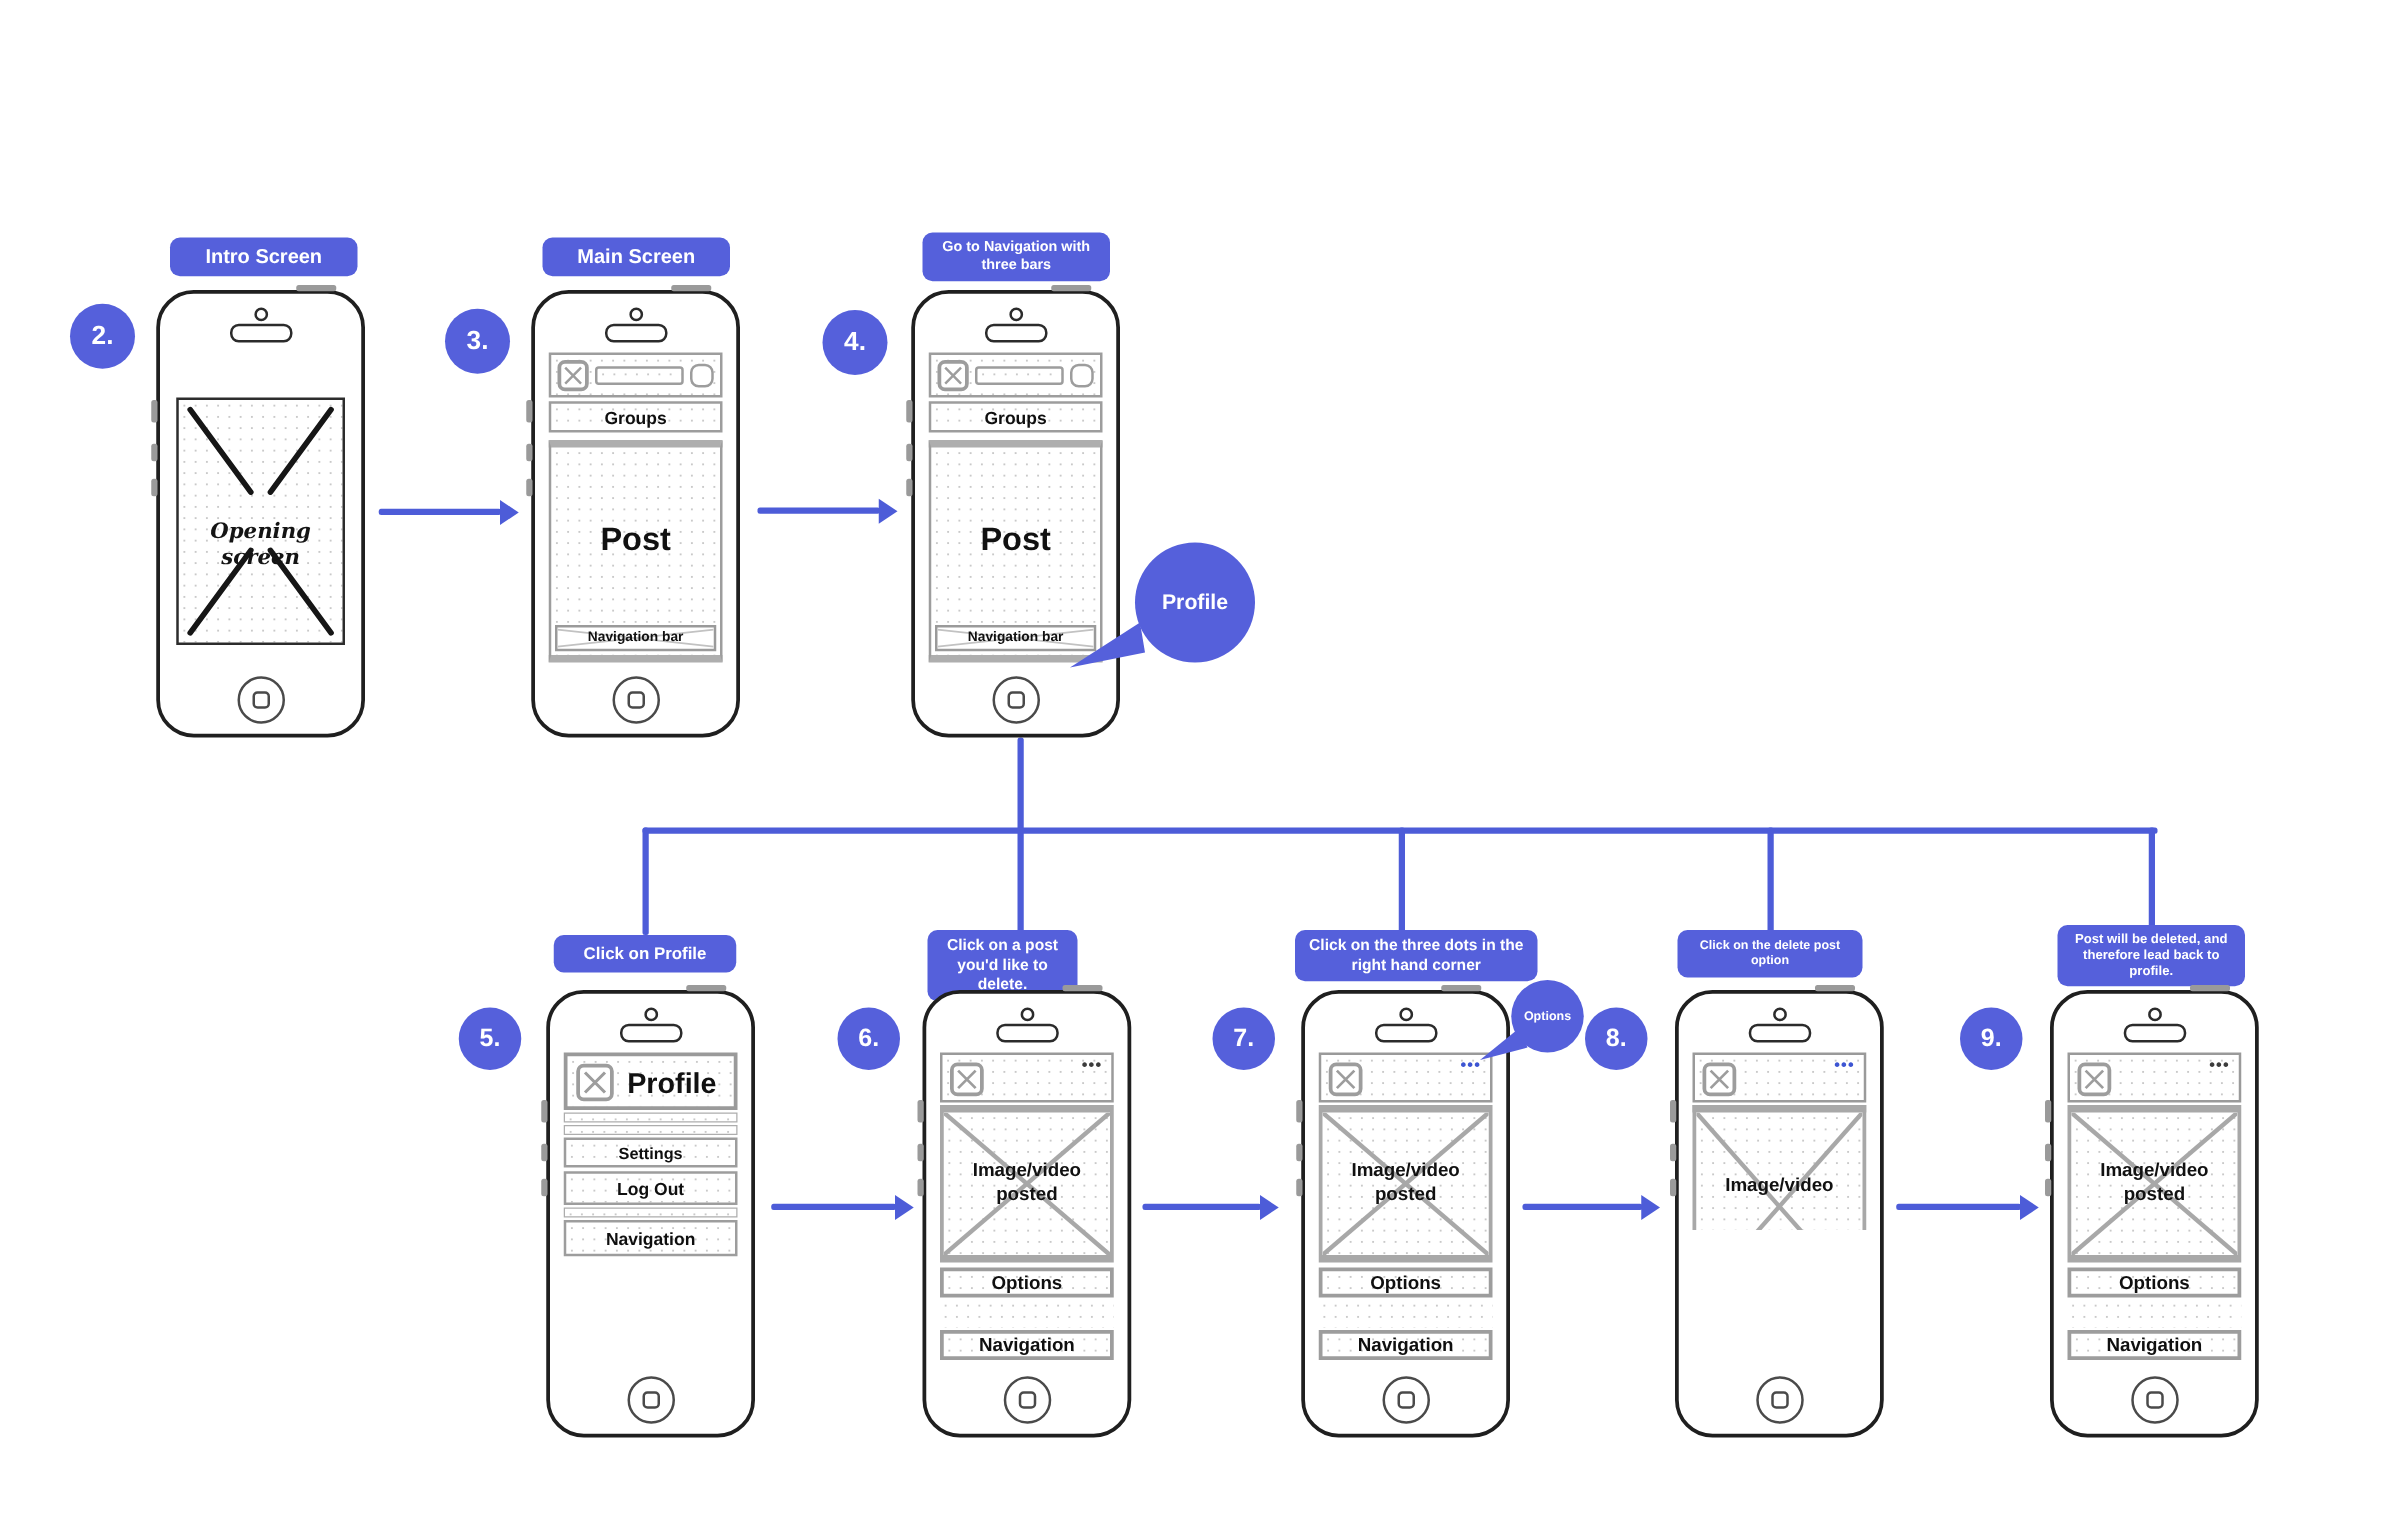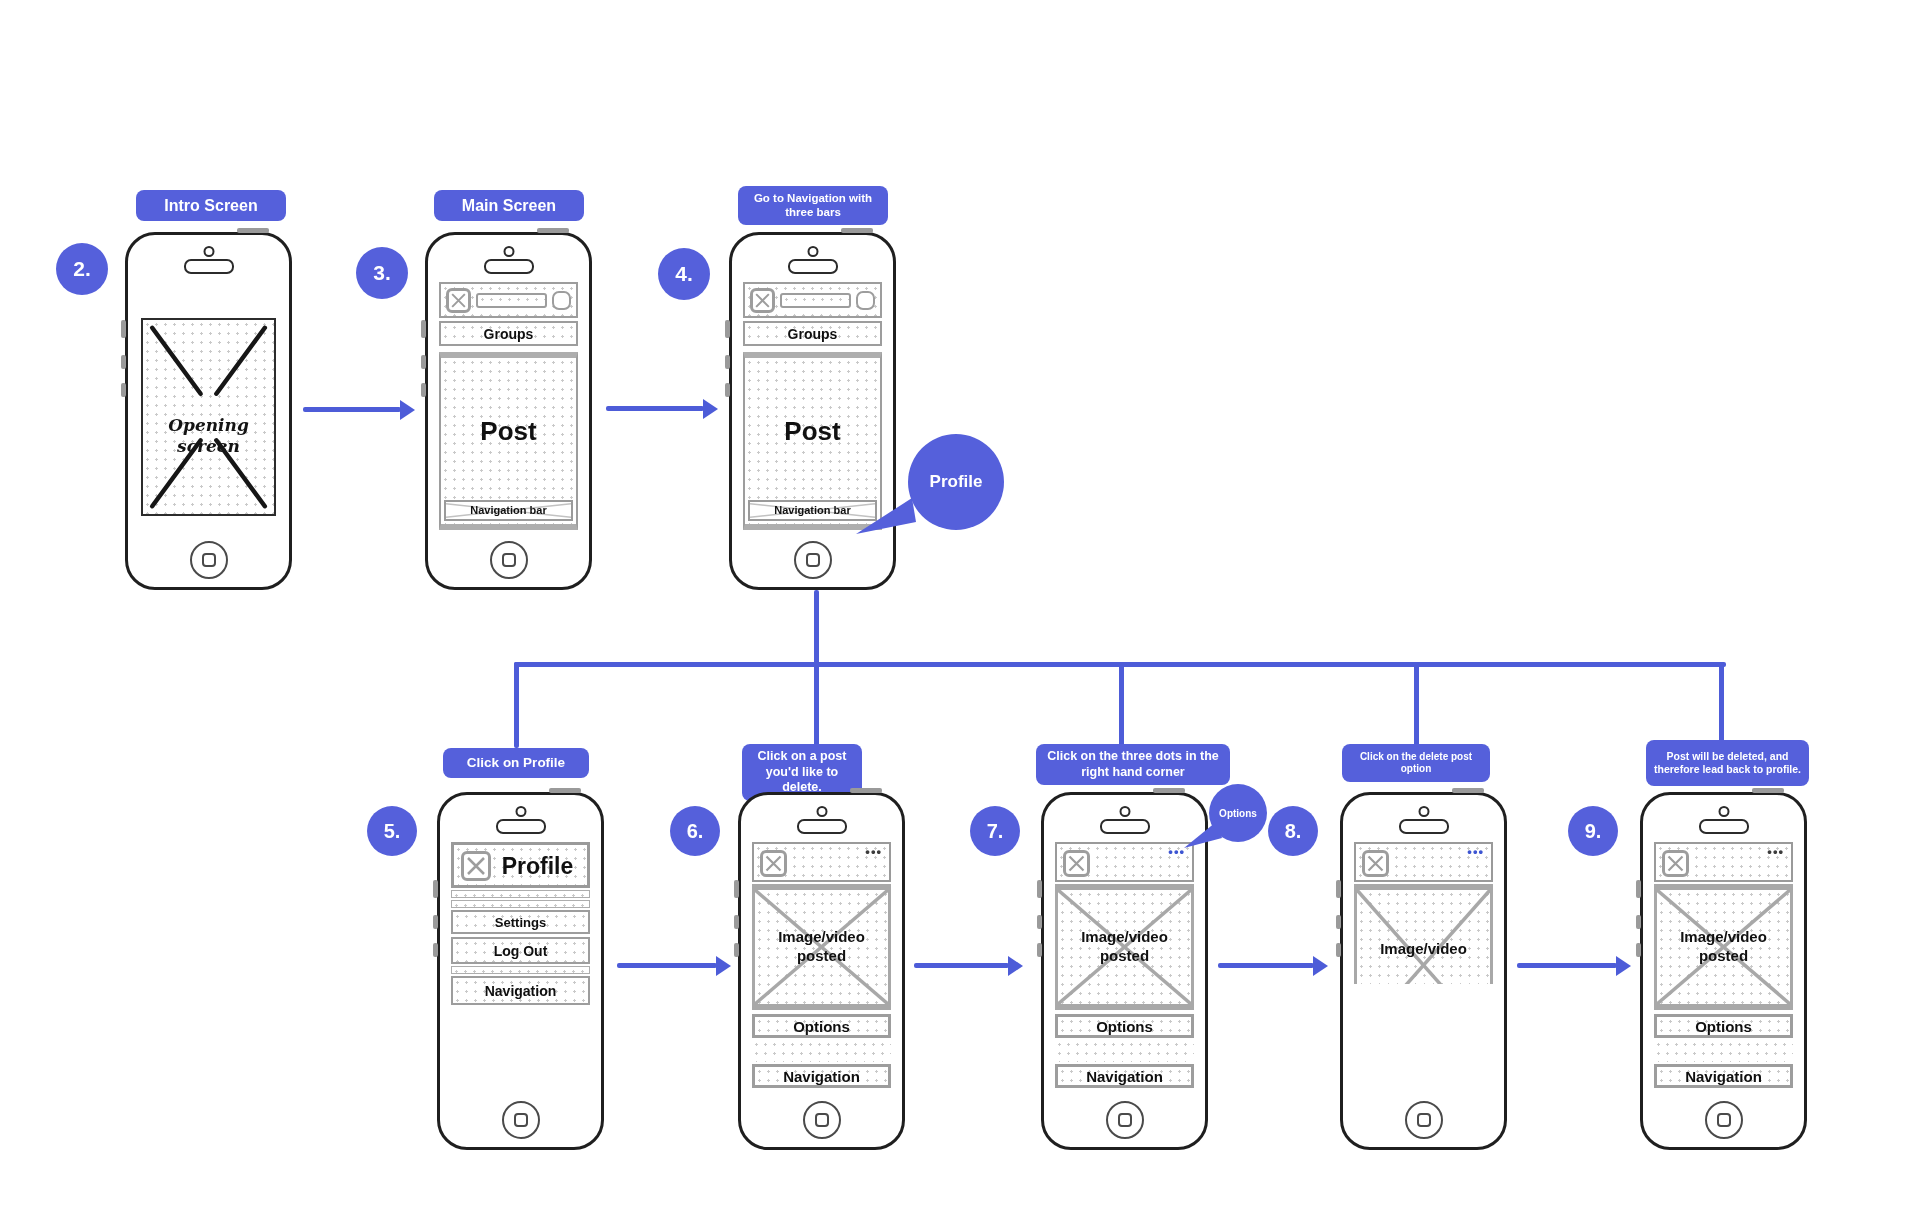--- a/index.html
+++ b/index.html
@@ -136,21 +136,21 @@
     </div>
   <div class="pill" style="left:742px; top:744px; width:120px; min-height:38px; font-size:12.5px;">
       <span>Click on a post you'd like to delete.</span>
     </div>
   <div class="pill" style="left:1036px; top:744px; width:194px; min-height:38px; font-size:12.5px;">
       <span>Click on the three dots in the right hand corner</span>
     </div>
   <div class="pill" style="left:1342px; top:744px; width:148px; min-height:38px; font-size:10px;">
       <span>Click on the delete post option</span>
     </div>
-  <div class="pill" style="left:1646px; top:740px; width:163px; min-height:46px; font-size:10.5px;">
+  <div class="pill" style="left:1646px; top:740px; width:150px; min-height:46px; font-size:10.5px;">
       <span>Post will be deleted, and therefore lead back to profile.</span>
     </div>
 
   <div class="badge" style="left:56px; top:243px;">
       <span>2.</span>
     </div>
   <div class="badge" style="left:356px; top:247px;">
       <span>3.</span>
     </div>
   <div class="badge" style="left:658px; top:248px;">

